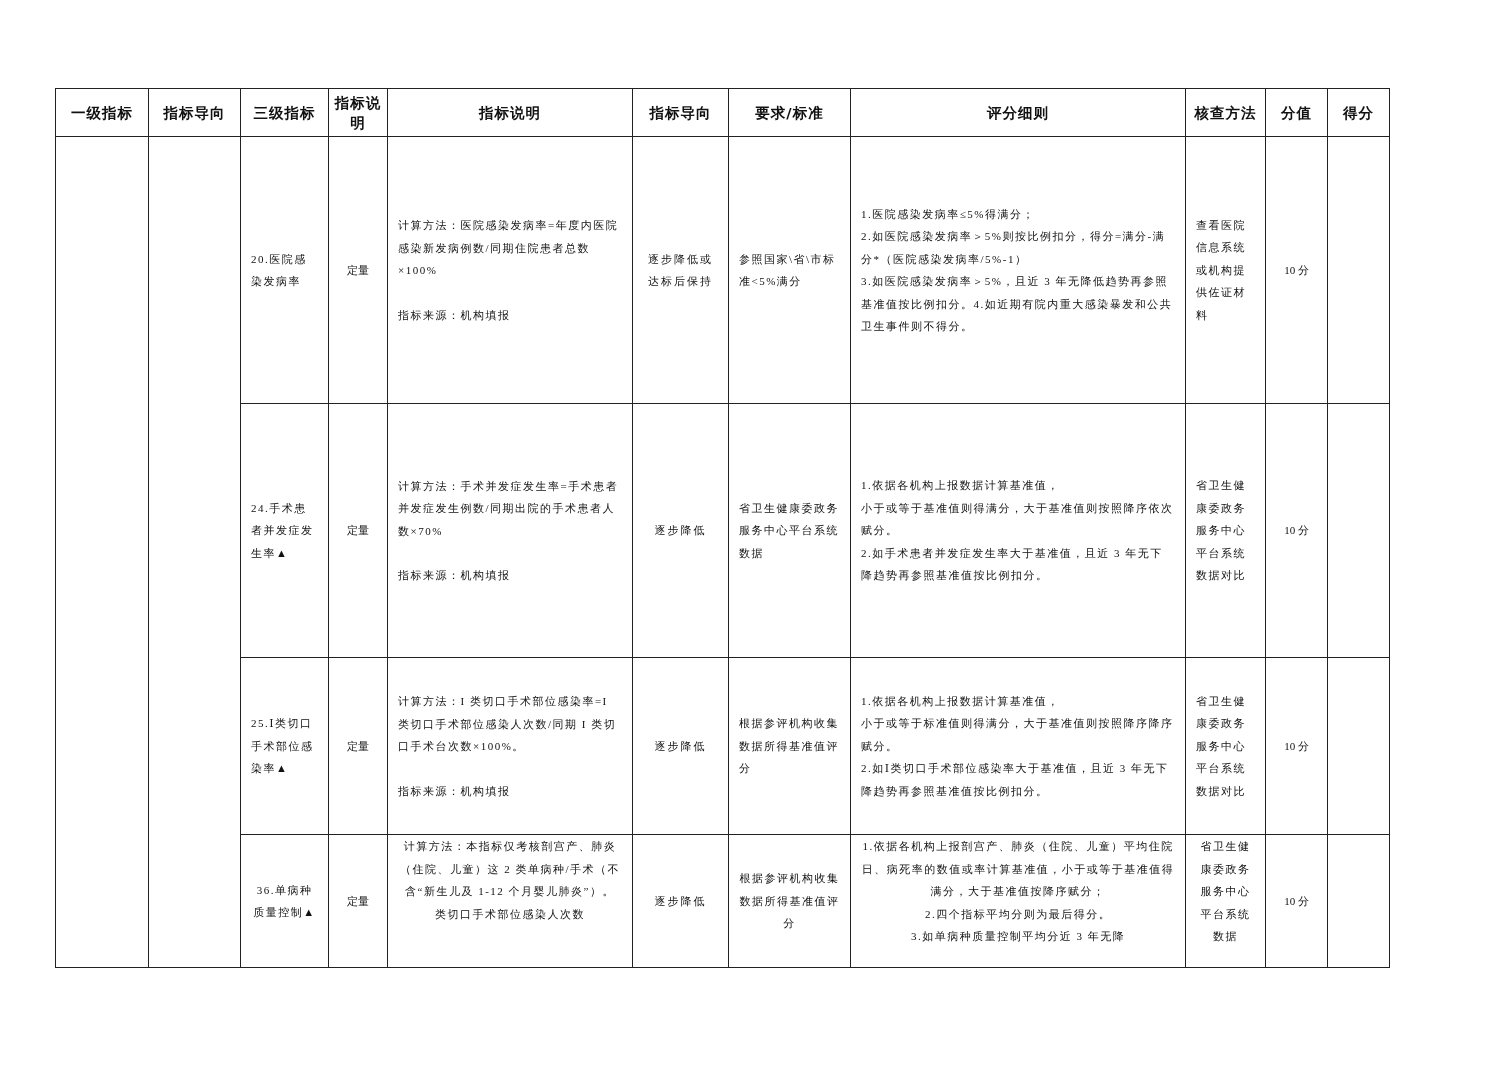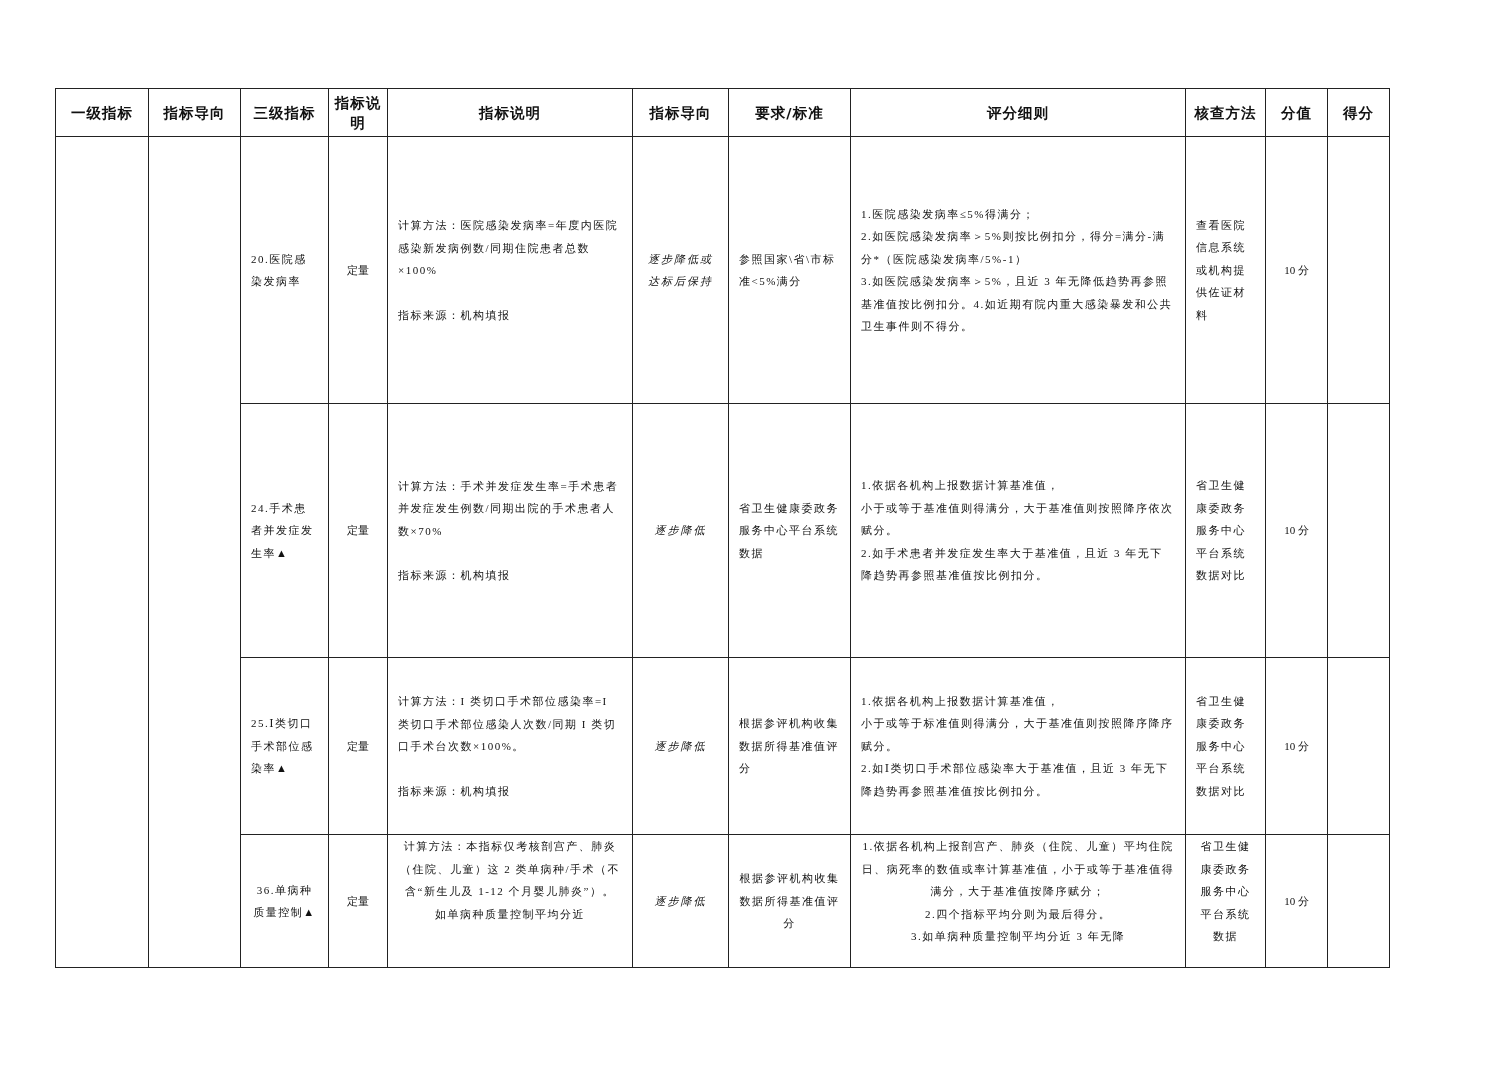--- a/index.html
+++ b/index.html
@@ -6,21 +6,21 @@
   body { width:1510px; height:1077px; position:relative; overflow:hidden;
          font-family: "Liberation Serif", "DejaVu Serif", serif; color:#111; }
   table.doc { position:absolute; left:55px; top:88px; border-collapse:collapse;
               table-layout:fixed; width:1334px; }
   table.doc td, table.doc th { border:1.5px solid #222; padding:0; vertical-align:middle;
               font-size:11px; line-height:22.5px; }
   table.doc th { font-family:"DejaVu Sans", sans-serif; font-weight:bold; font-size:14.5px;
               line-height:20px; text-align:center; height:47px; letter-spacing:1px; }
   .c-center { text-align:center; }
   .pad { padding:0 10px !important; letter-spacing:1.5px; }
-  .pad-s { padding:0 9px !important; letter-spacing:2px;font-style:italic; }
+  .pad-s { padding:0 9px !important; letter-spacing:2px; }
   .gap { height:22px; }
   .pre { white-space:pre-line; }
   .row1 td { height:266px; }
   .row2 td { height:253px; }
   .row3 td { height:176px; }
   .row4 td { height:132px;text-align:center; }
   .row4 td.clip { vertical-align:top; }
   .clipbox { height:130px; overflow:hidden; }
 </style>
 </head>
@@ -112,21 +112,21 @@
       <td class="c-center">10 分</td>
       <td></td>
     </tr>
 
     <tr class="row4">
       <td class="pad">36.单病种质量控制▲</td>
       <td class="c-center">定量</td>
       <td class="pad clip">
         <div class="clipbox">
           <div>计算方法：本指标仅考核剖宫产、肺炎（住院、儿童）这 2 类单病种/手术（不含“新生儿及 1-12 个月婴儿肺炎”）。</div>
-          <div>如单病种质量控制平均分近</div>
+          <div>类切口手术部位感染人次数</div>
         </div>
       </td>
       <td class="pad-s c-center">逐步降低</td>
       <td class="pad">根据参评机构收集数据所得基准值评分</td>
       <td class="pad clip">
         <div class="clipbox pre">1.依据各机构上报剖宫产、肺炎（住院、儿童）平均住院日、病死率的数值或率计算基准值，小于或等于基准值得满分，大于基准值按降序赋分；
 2.四个指标平均分则为最后得分。
 3.如单病种质量控制平均分近 3 年无降</div>
       </td>
       <td class="pad clip">

